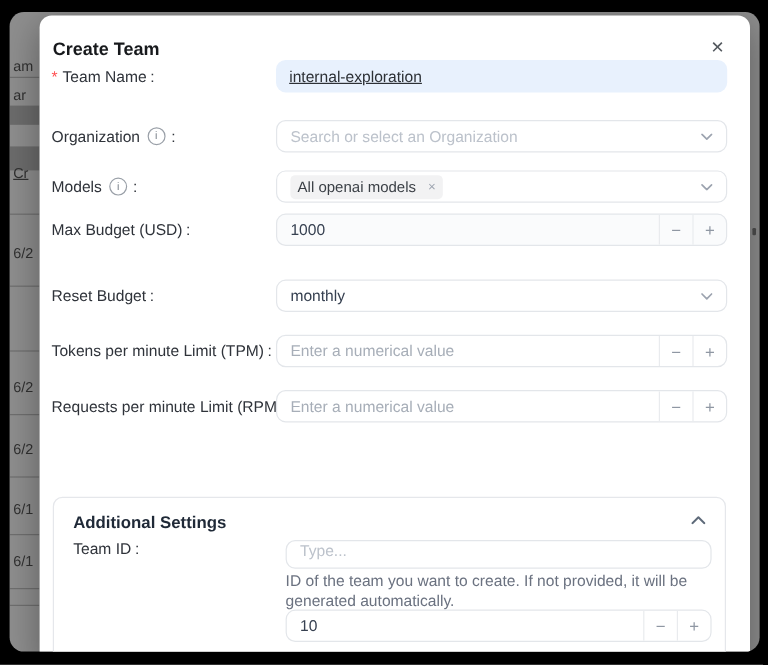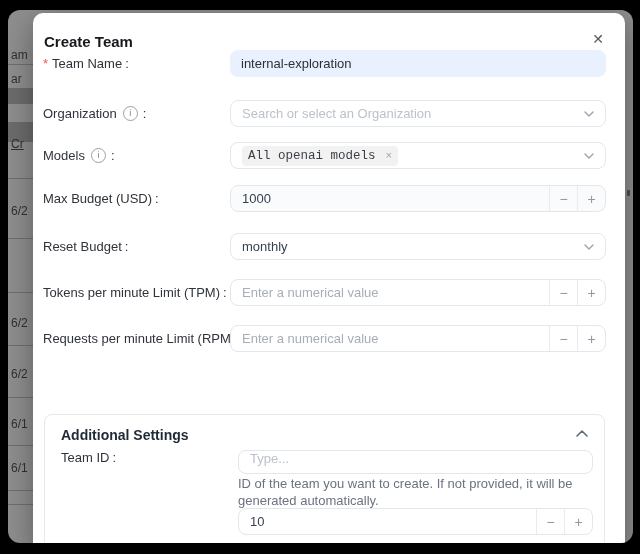--- a/index.html
+++ b/index.html
@@ -35,27 +35,27 @@
   .circle-icon{
     width:13px;height:13px;border:1px solid #9aa0a8;border-radius:50%;
     display:inline-flex;align-items:center;justify-content:center;
     font-size:9px;color:#7c838b;margin:0 2px 0 6px;line-height:1;
   }
   .ctrl{position:absolute;left:187px;top:0;width:376px;height:27px;}
   .text-input,.select-box,.num-group{
     position:absolute;inset:0;border-radius:8px;box-sizing:border-box;
     font-size:13px;display:flex;align-items:center;
   }
-  .text-input.blue{background:#e8f1fd;border:none;padding-left:11px;color:#2d3136;}
+  .text-input.blue{background:#e8f1fd;border:none;padding-left:11px;color:#2d3136;text-decoration:underline;}
   .select-box{background:#fff;border:1px solid #e3e6ea;padding-left:11px;color:#374151;}
   .placeholder{color:#bcc2cb;}
   .chev{position:absolute;right:11px;top:50%;margin-top:-3px;}
   .chip{
     display:inline-flex;align-items:center;background:#f2f2f3;border-radius:4px;
-    height:20px;padding:0 6px;font-size:12.5px;color:#3a3f45;gap:10px;font-family:Liberation Mono, monospace;
+    height:20px;padding:0 6px;font-size:12.5px;color:#3a3f45;gap:10px;
   }
   .chip-x{color:#9ca3af;font-size:11px;cursor:pointer;}
   .num-group{border:1px solid #e3e6ea;background:#fff;overflow:hidden;align-items:center;}
   .num-group.gray{background:#fafbfc;}
   .num-group input{
     flex:1;border:none;outline:none;background:transparent;height:100%;
     font-size:13px;color:#374151;padding:0 0 0 11px;font-family:inherit;min-width:0;
   }
   .num-group input::placeholder{color:#a7aeb8;}
   .step-btn{
@@ -149,21 +149,21 @@
             <span>All openai models</span>
             <span class="chip-x">×</span>
           </span>
           <svg class="chev" width="10" height="6" viewBox="0 0 10 6">
               <path d="M1 1l4 4 4-4" fill="none" stroke="#9ca3af" stroke-width="1.4" stroke-linecap="round" stroke-linejoin="round"></path>
             </svg>
         </div>
       </div>
     </div>
 
-    <div class="row" style="top:172px">
+    <div class="row" style="top:165px">
       <span class="lbl">
         <span>Max Budget (USD)</span>
           <span class="colon">:</span>
       </span>
       <div class="ctrl">
         <div class="num-group gray">
           <input value="1000" style="">
           <span class="step-btn">−</span>
           <span class="step-btn">+</span>
         </div>

